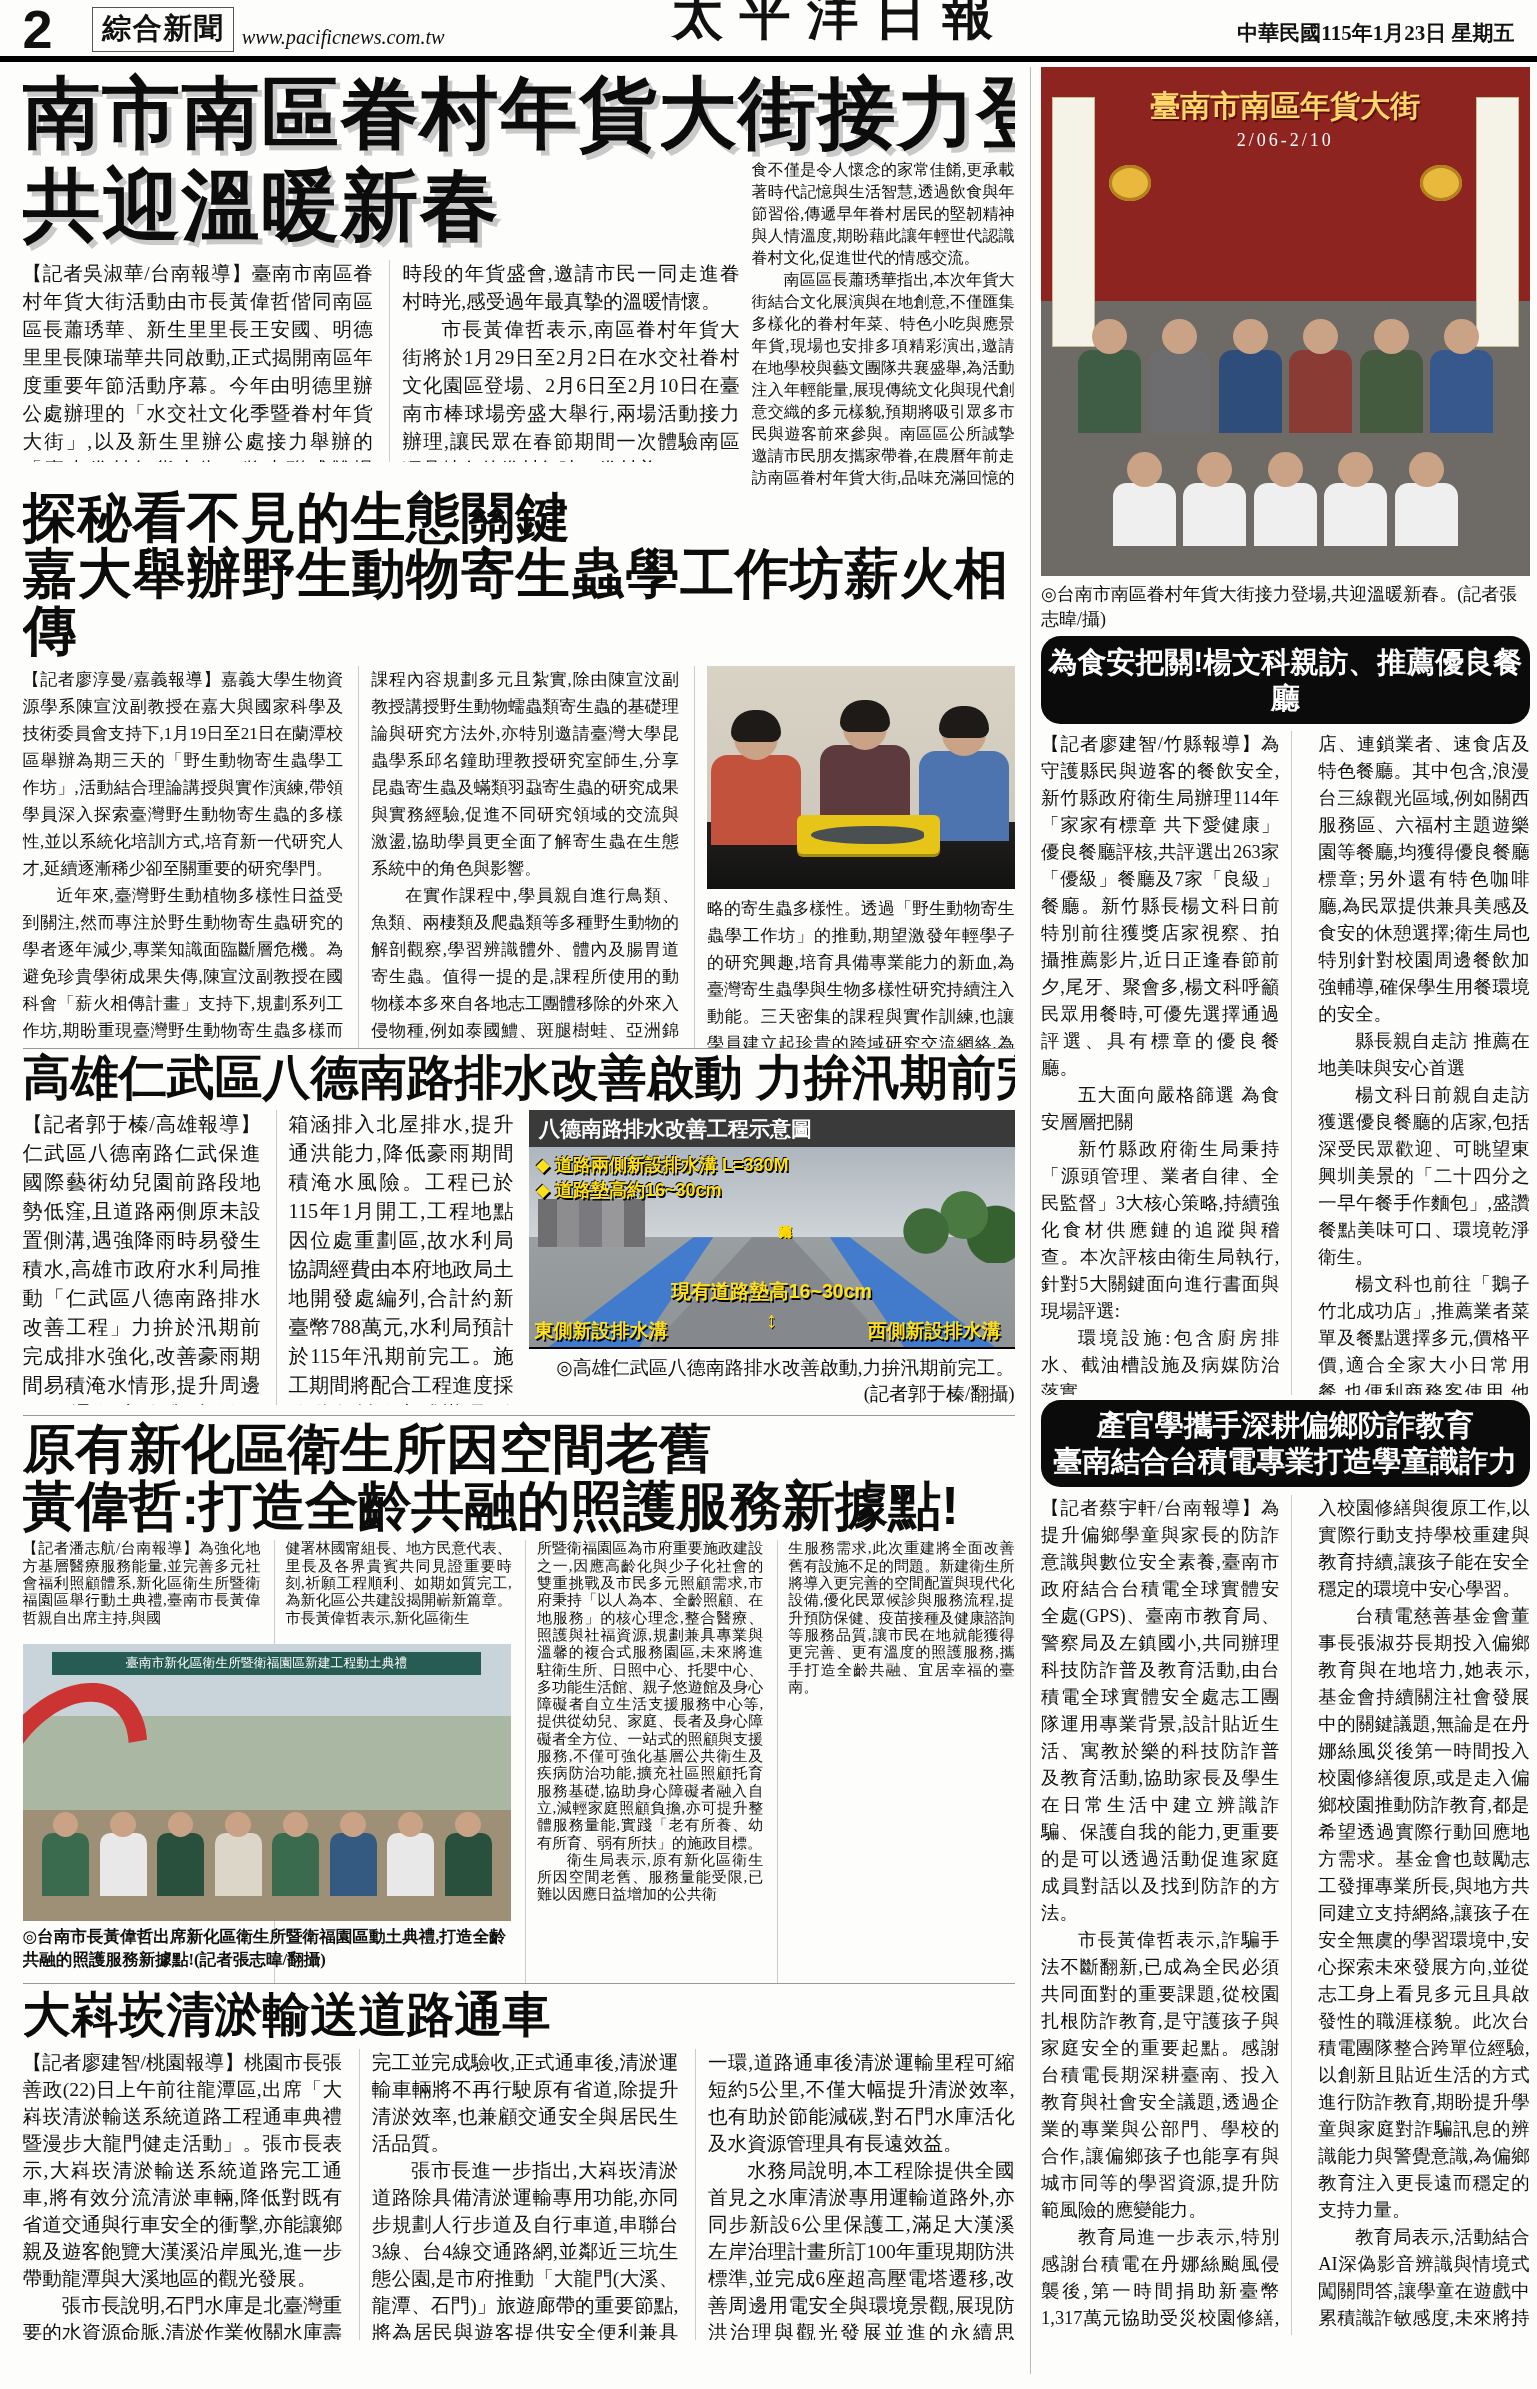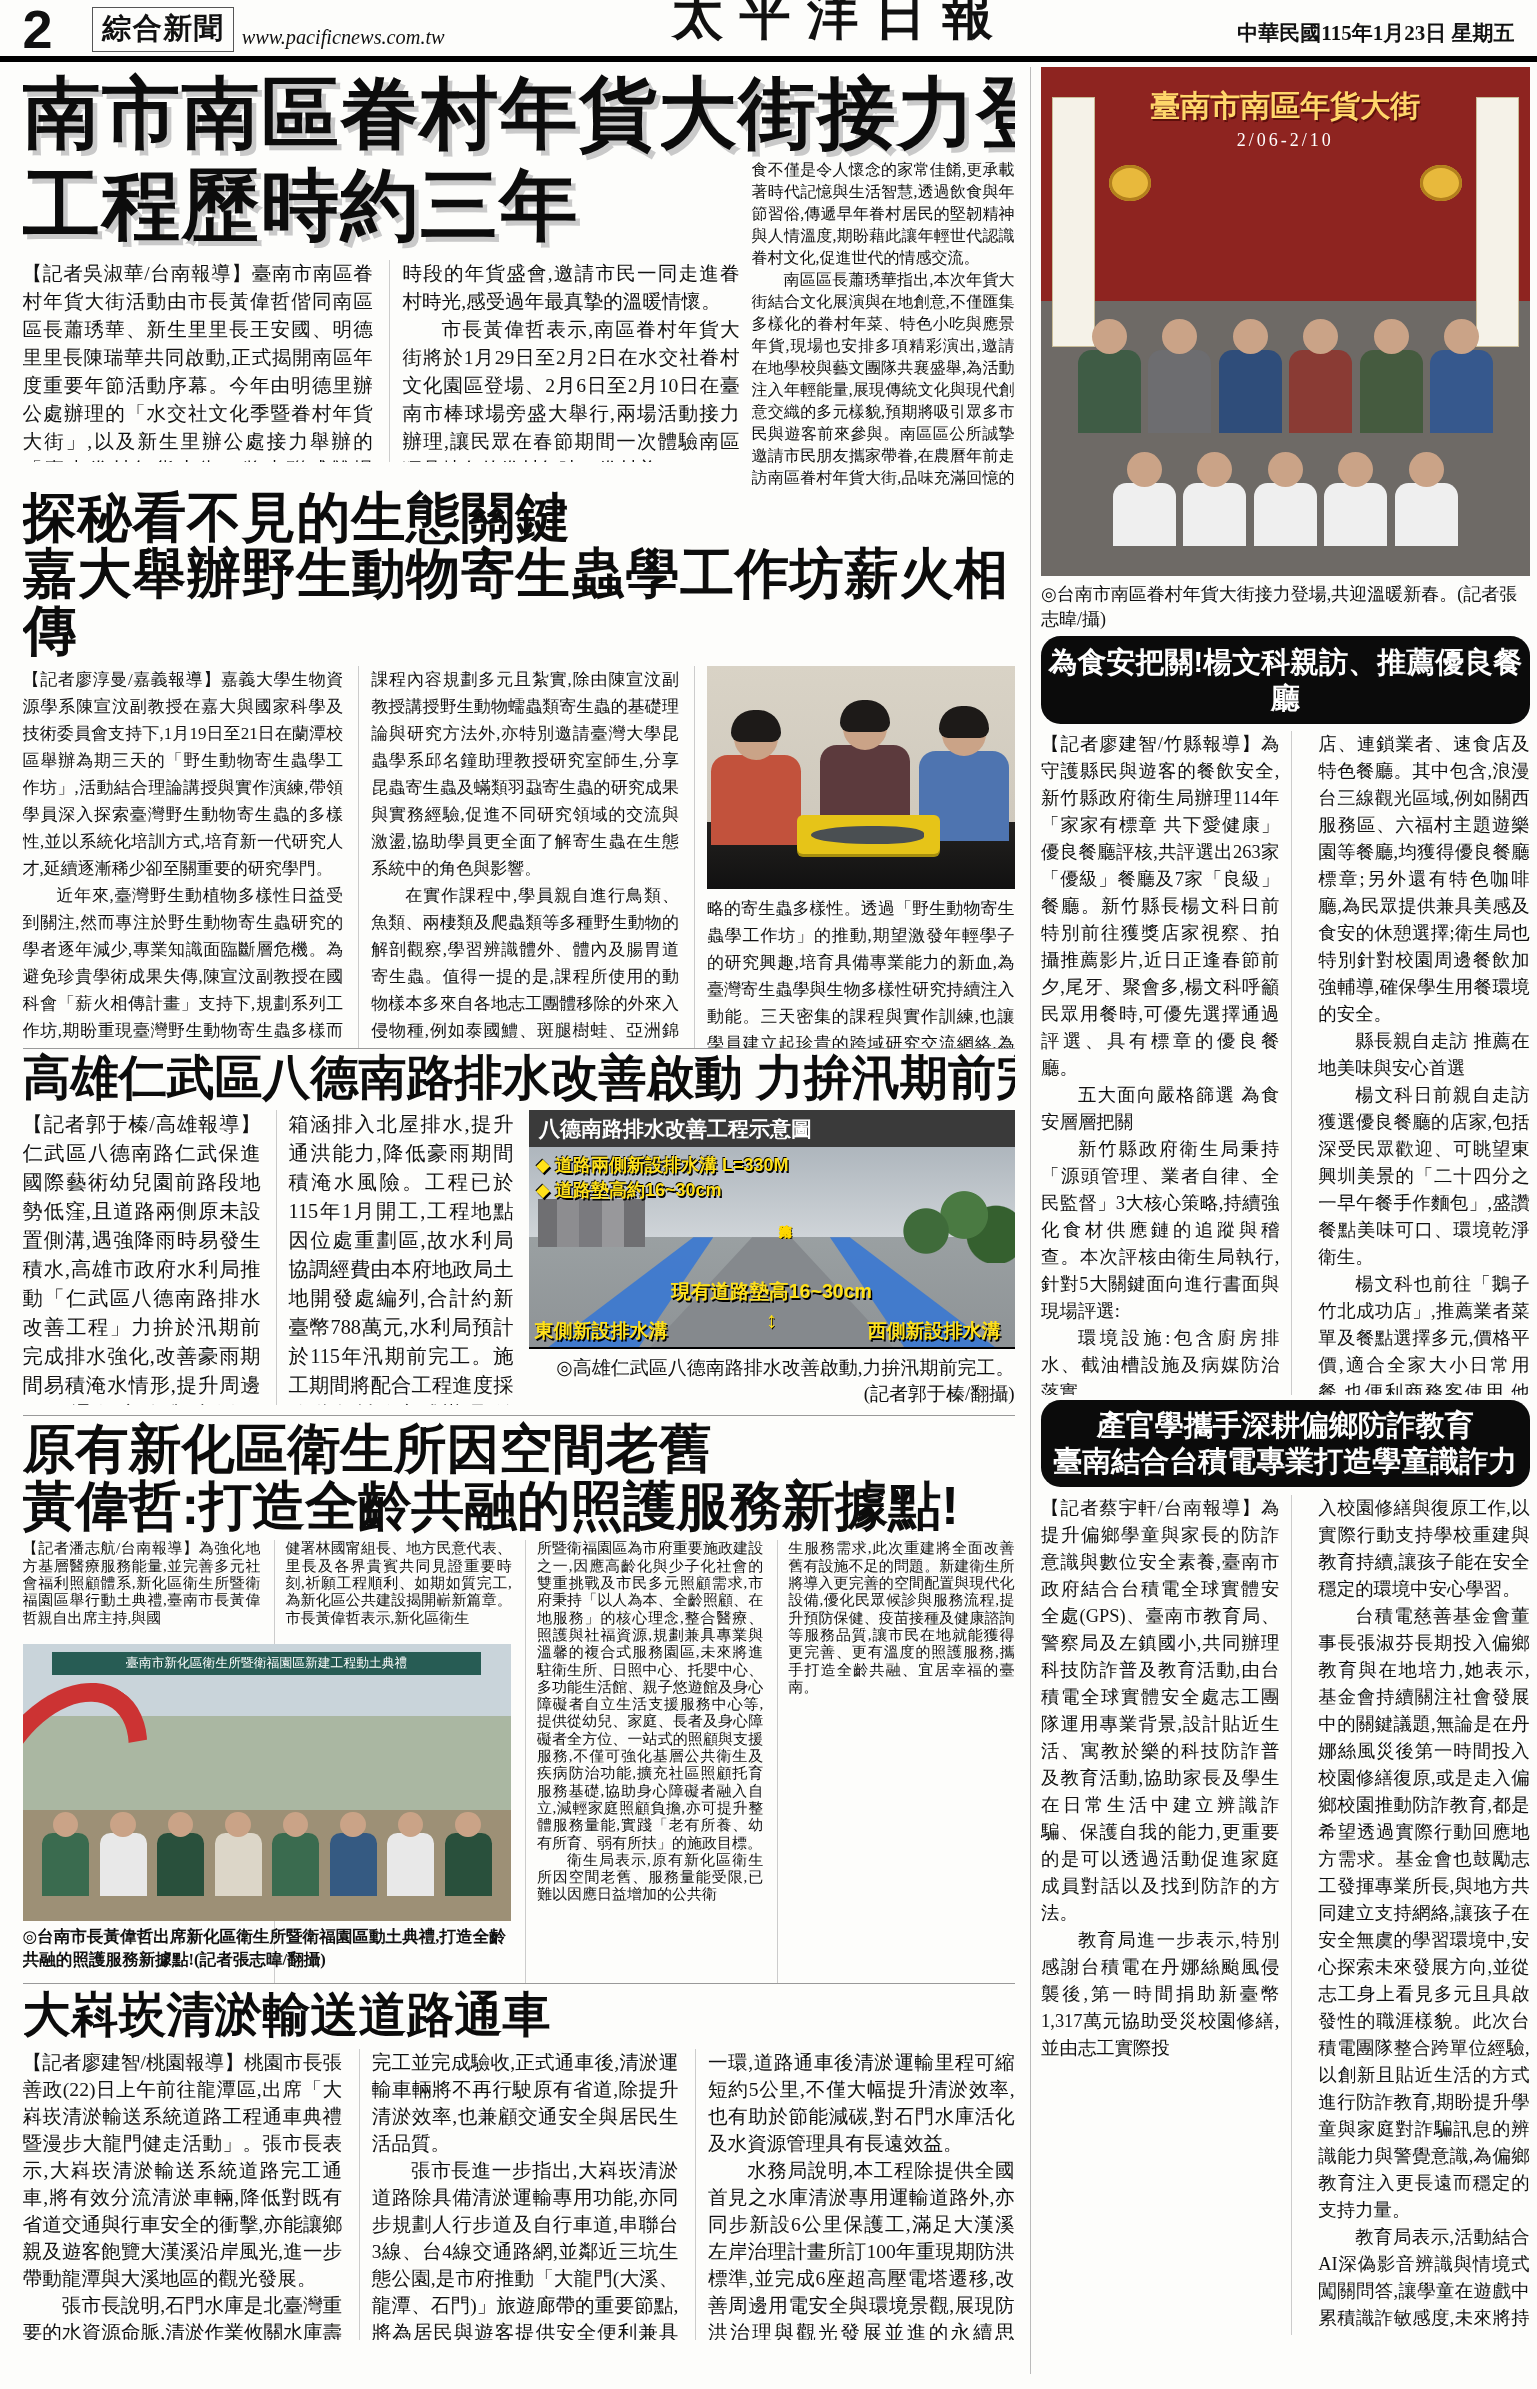--- a/index.html
+++ b/index.html
@@ -143,21 +143,21 @@
   </header>
 
   <div class="content">
 
     <div class="main-col">
 
       <section class="top-story">
         <div class="h-big ts-h1">南市南區眷村年貨大街接力登場</div>
         <div class="ts-row">
           <div>
-            <div class="h-big ts-h1 ts-left2">工程歷時約三年</div>
+            <div class="h-big ts-h1 ts-left2">共迎溫暖新春</div>
             <div class="ts-cols cols">
               <div class="col">
                   <p class="para">【記者吳淑華/台南報導】臺南市南區眷村年貨大街活動由市長黃偉哲偕同南區區長蕭琇華、新生里里長王安國、明德里里長陳瑞華共同啟動,正式揭開南區年度重要年節活動序幕。今年由明德里辦公處辦理的「水交社文化季暨眷村年貨大街」,以及新生里辦公處接力舉辦的「臺南眷村年貨大街」將串聯成雙場域、跨</p>
                 </div>
               <div class="col">
                   <p class="para">時段的年貨盛會,邀請市民一同走進眷村時光,感受過年最真摯的溫暖情懷。</p>
                   <p class="para">市長黃偉哲表示,南區眷村年貨大街將於1月29日至2月2日在水交社眷村文化園區登場、2月6日至2月10日在臺南市棒球場旁盛大舉行,兩場活動接力辦理,讓民眾在春節期間一次體驗南區獨具特色的眷村年味。眷村美</p>
                 </div>
             </div>
           </div>
@@ -419,20 +419,21 @@
       </section>
 
       <section>
         <div class="pill">
           <div class="l1">產官學攜手深耕偏鄉防詐教育</div>
           <div class="l1">臺南結合台積電專業打造學童識詐力</div>
         </div>
         <div class="sb-cols fraud-body">
           <div class="col">
               <p class="para">【記者蔡宇軒/台南報導】為提升偏鄉學童與家長的防詐意識與數位安全素養,臺南市政府結合台積電全球實體安全處(GPS)、臺南市教育局、警察局及左鎮國小,共同辦理科技防詐普及教育活動,由台積電全球實體安全處志工團隊運用專業背景,設計貼近生活、寓教於樂的科技防詐普及教育活動,協助家長及學生在日常生活中建立辨識詐騙、保護自我的能力,更重要的是可以透過活動促進家庭成員對話以及找到防詐的方法。</p>
+              <p class="para">市長黃偉哲表示,詐騙手法不斷翻新,已成為全民必須共同面對的重要課題,從校園扎根防詐教育,是守護孩子與家庭安全的重要起點。感謝台積電長期深耕臺南、投入教育與社會安全議題,透過企業的專業與公部門、學校的合作,讓偏鄉孩子也能享有與城市同等的學習資源,提升防範風險的應變能力。</p>
               <p class="para">教育局進一步表示,特別感謝台積電在丹娜絲颱風侵襲後,第一時間捐助新臺幣1,317萬元協助受災校園修繕,並由志工實際投</p>
             </div>
           <div class="col">
               <p class="para">入校園修繕與復原工作,以實際行動支持學校重建與教育持續,讓孩子能在安全穩定的環境中安心學習。</p>
               <p class="para">台積電慈善基金會董事長張淑芬長期投入偏鄉教育與在地培力,她表示,基金會持續關注社會發展中的關鍵議題,無論是在丹娜絲風災後第一時間投入校園修繕復原,或是走入偏鄉校園推動防詐教育,都是希望透過實際行動回應地方需求。基金會也鼓勵志工發揮專業所長,與地方共同建立支持網絡,讓孩子在安全無虞的學習環境中,安心探索未來發展方向,並從志工身上看見多元且具啟發性的職涯樣貌。此次台積電團隊整合跨單位經驗,以創新且貼近生活的方式進行防詐教育,期盼提升學童與家庭對詐騙訊息的辨識能力與警覺意識,為偏鄉教育注入更長遠而穩定的支持力量。</p>
               <p class="para">教育局表示,活動結合AI深偽影音辨識與情境式闖關問答,讓學童在遊戲中累積識詐敏感度,未來將持續結合企業、警政及社會資源,深化校園安全與防詐教育,攜手打造更安全的學習環境。</p>
             </div>
         </div>
       </section>
 

